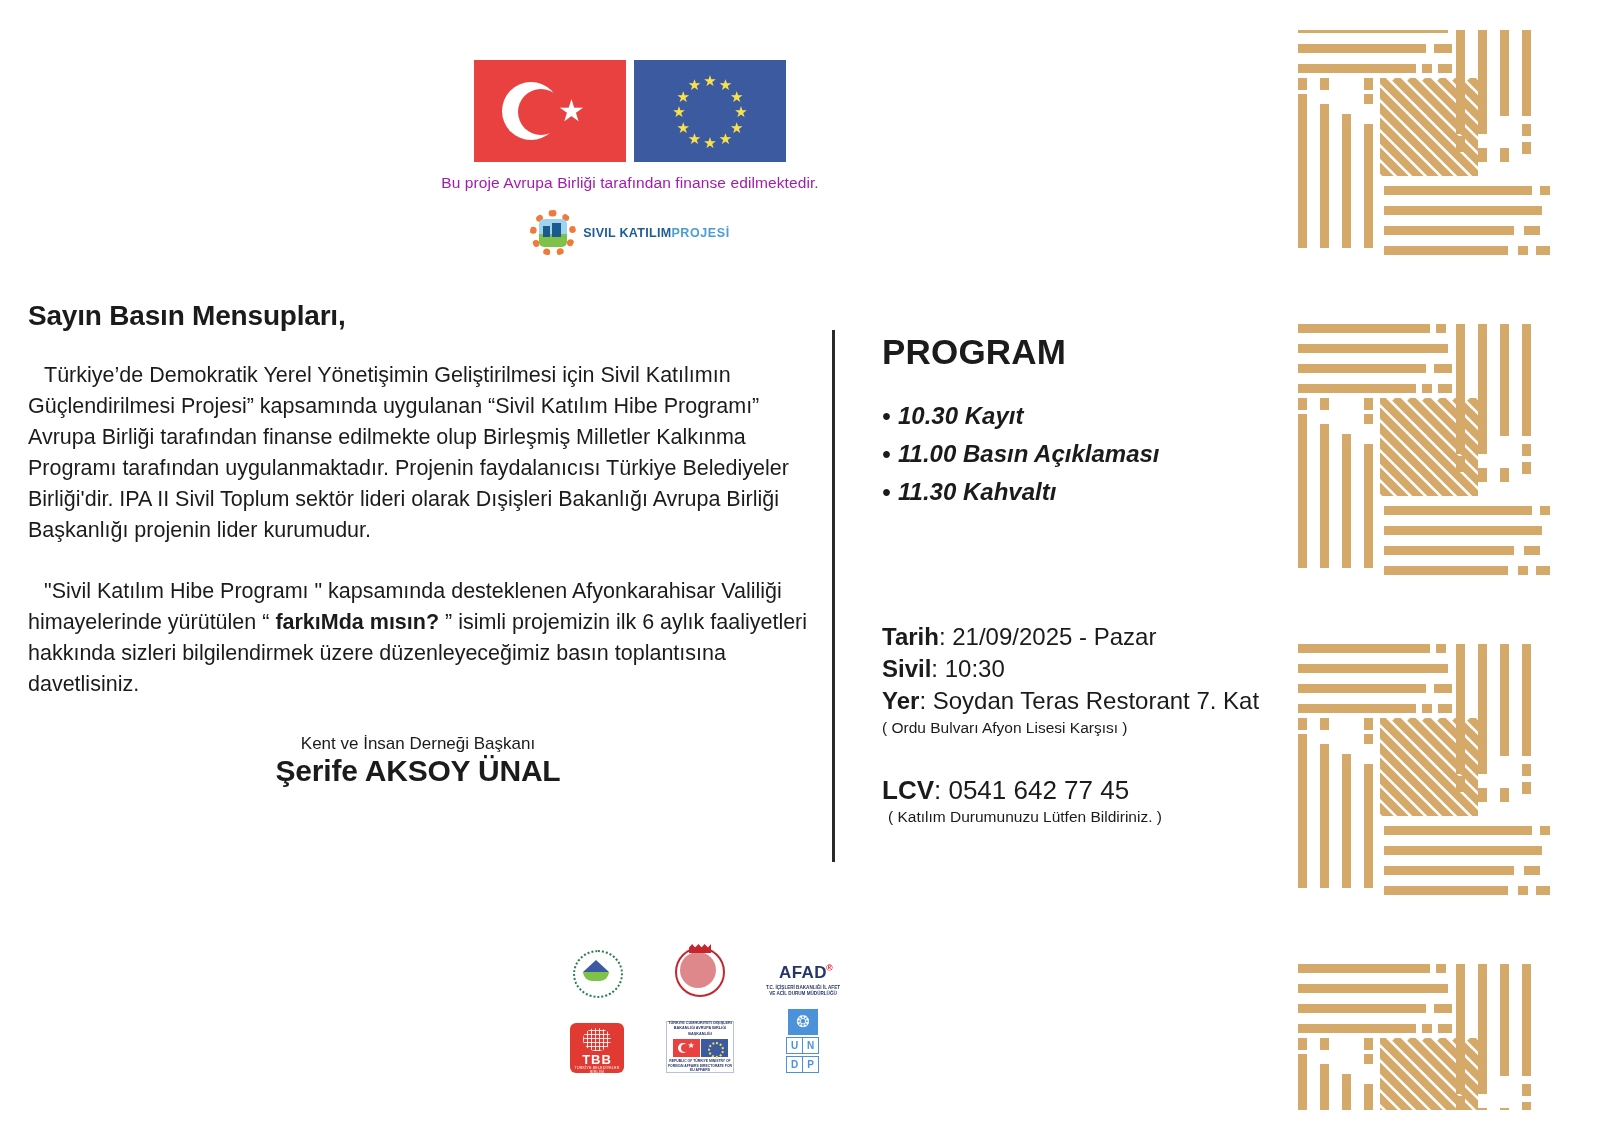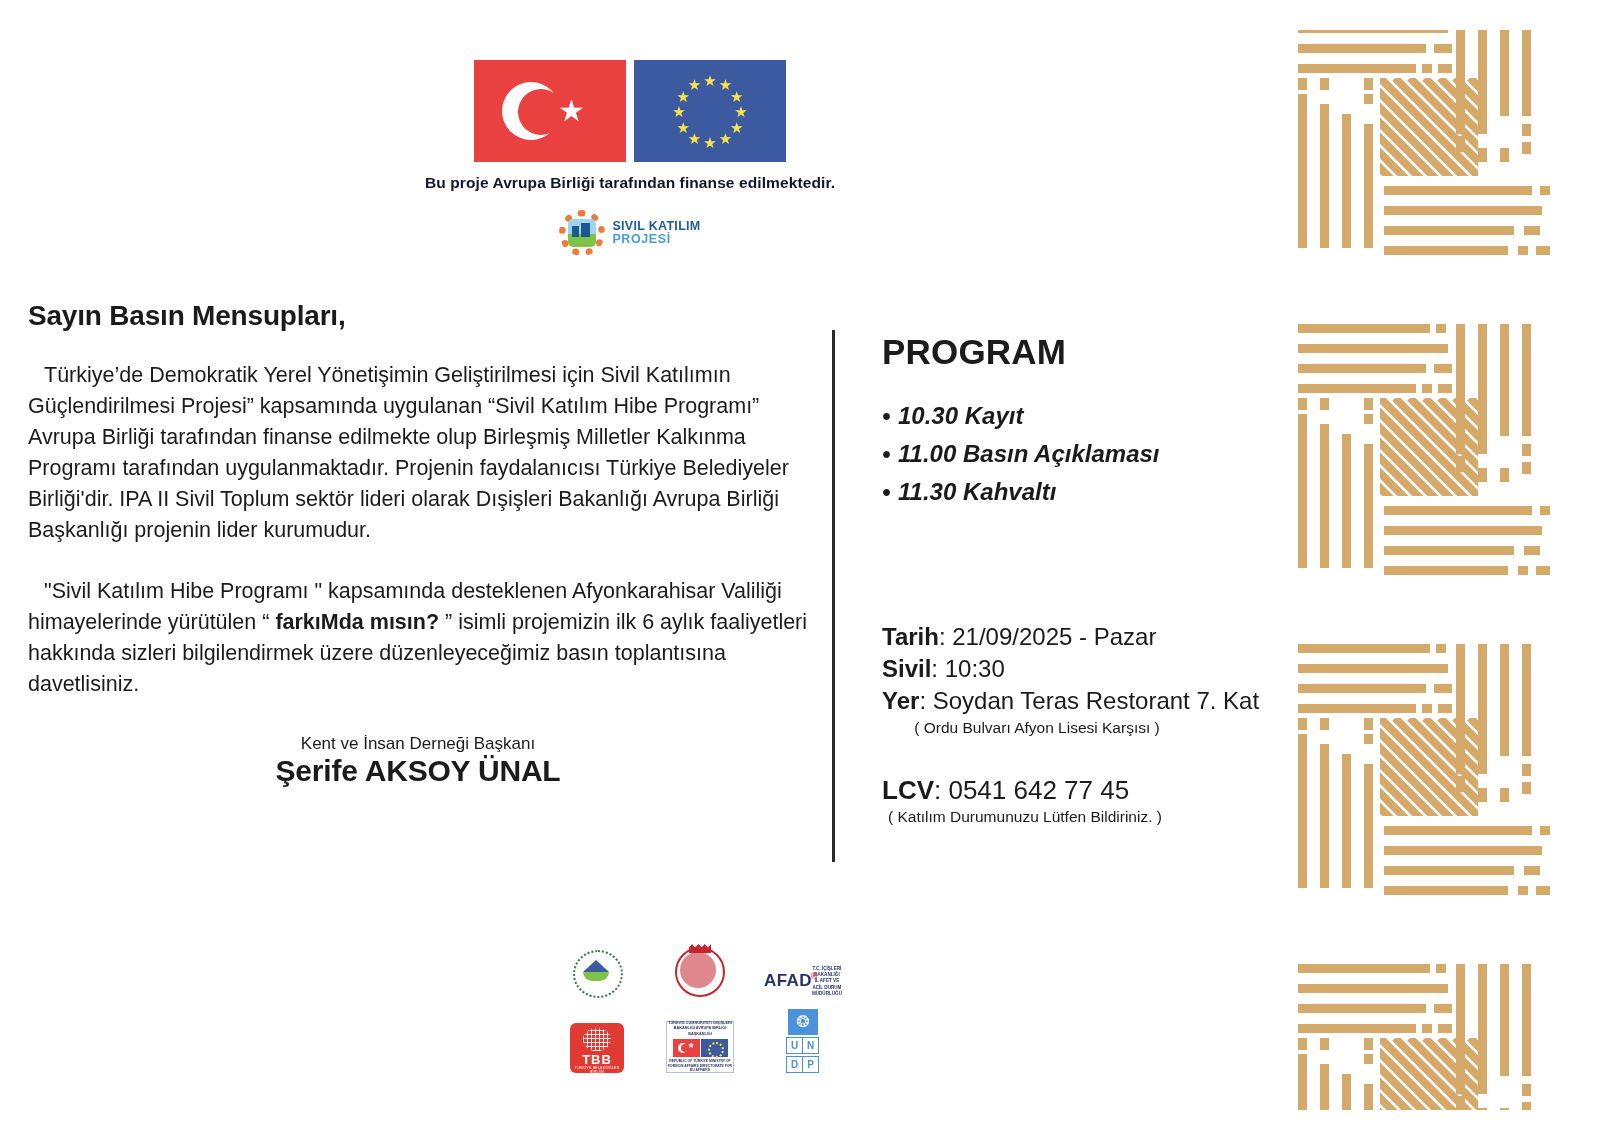--- a/index.html
+++ b/index.html
@@ -78,23 +78,23 @@
     position: absolute;
     color: #f8e14b;
     font-size: 15px;
     line-height: 15px;
     transform: translate(-50%, -50%);
   }
 
   #finance-note {
     margin-top: 12px;
     font-size: 15.5px;
-    font-weight: 700;
+    font-weight: 400;
     letter-spacing: 0.1px;
-    color: #0f172a;
+    color: #a21caf;
     white-space: nowrap;
   }
 
   #project-logo {
     margin-top: 18px;
     display: flex;
     align-items: center;
     gap: 7px;
   }
   .pl-mark {
@@ -125,21 +125,20 @@
   }
   .pl-inner::after {
     content: "";
     position: absolute;
     left: 13px; top: 4px;
     width: 9px; height: 14px;
     background: #1b5a8c;
   }
   .pl-text {
     display: flex;
-    flex-direction: column;
     line-height: 1.02;
   }
   .pl-t1 {
     font-size: 12.5px;
     font-weight: 700;
     color: #1e5c96;
     letter-spacing: 0.3px;
   }
   .pl-t2 {
     font-size: 12.5px;
@@ -226,21 +225,21 @@
     margin-top: 115px;
   }
   .det-line {
     font-size: 24px;
     line-height: 32px;
     white-space: nowrap;
   }
   .det-label { font-weight: bold; }
   .det-sub {
     font-size: 15.5px;
-    text-align: center;
+    text-align: left;
     padding-right: 70px;
     margin-top: 2px;
   }
   #lcv-line {
     margin-top: 38px;
     font-size: 26px;
     white-space: nowrap;
   }
   #lcv-sub {
     font-size: 15.5px;
@@ -320,20 +319,21 @@
     position: absolute;
     left: 14px; top: -3px;
     width: 22px; height: 9px;
     background: #c4262e;
     clip-path: polygon(0 100%,0 40%,14% 0,28% 40%,43% 0,57% 40%,71% 0,86% 40%,100% 0,100% 100%);
   }
 
   
   .afad {
     display: flex;
+    flex-direction: column;
     align-items: center;
   }
   .afad-word {
     font-size: 17px;
     font-weight: bold;
     color: #27356b;
     letter-spacing: 0.4px;
     position: relative;
   }
   .afad-word sup {

